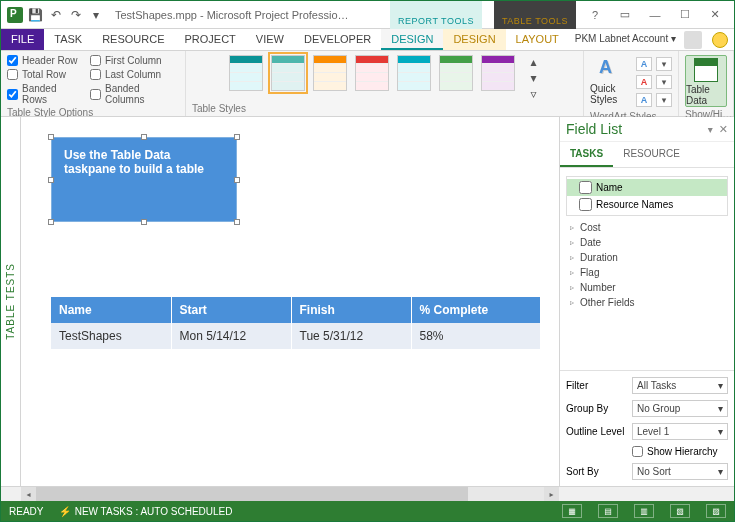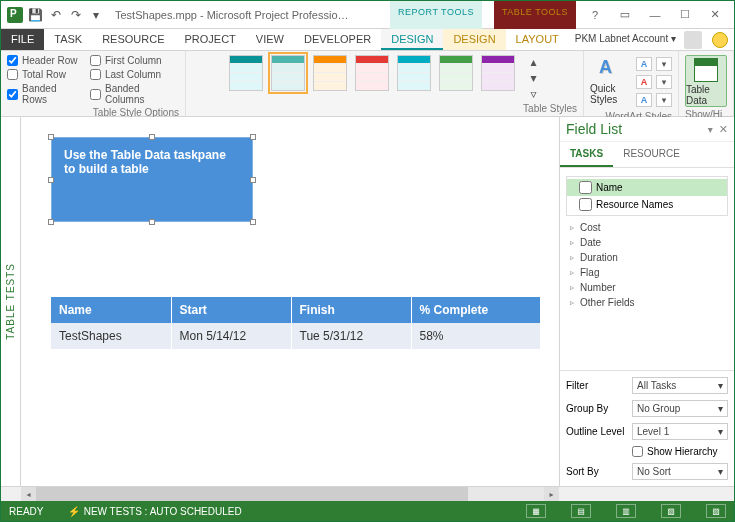--- a/index.html
+++ b/index.html
@@ -9,40 +9,40 @@
   
   .titlebar { height: 28px; background: #fff; display: flex; align-items: center; font-size: 11px; color: #666; border-bottom: 1px solid #d4d4d4; }
   .titlebar .qat { display: flex; align-items: center; gap: 6px; padding: 0 6px; }
   .proj-icon { width: 16px; height: 16px; background: #2e7d32; border-radius: 2px; position: relative; }
   .proj-icon::after { content: "P"; color: #fff; font-weight: bold; font-size: 10px; position: absolute; left: 3px; top: 1px; }
   .qat-btn { width: 14px; height: 14px; display: inline-flex; align-items: center; justify-content: center; color: #555; font-size: 12px; }
   .titlebar .title { flex: 1; text-align: left; padding-left: 6px; }
   .titlebar .ctx-tab { display: flex; gap: 12px; align-items: stretch; height: 28px;}
   .ctx-group { display: flex; flex-direction: column; align-items: center; justify-content: flex-end; font-size: 9px; padding: 0 8px; height: 100%; }
   .ctx-teal { background: #d9f2ee; color: #0a9396; }
-  .ctx-orange { background: #7f1d1d; color: #b8860b; }
-  .ctx-group span { padding-bottom: 12px; letter-spacing: 0.5px;}
+  .ctx-orange { background: #404040; color: #b8860b; }
+  .ctx-group span { padding-bottom: 3px; letter-spacing: 0.5px;}
   .titlebar .right { display: flex; align-items: center; gap: 8px; padding: 0 8px; color: #444; }
   .win-btn { width: 22px; height: 18px; display: inline-flex; align-items: center; justify-content: center; font-size: 11px; color: #666;}
   .smiley { width: 16px; height: 16px; background: #ffd54f; border-radius: 50%; display:inline-block; border:1px solid #c7a500;}
 
   
   .ribbontabs { height: 22px; display: flex; align-items: stretch; font-size: 11px; background: #fff; border-bottom: 1px solid #d4d4d4; }
   .rtab { padding: 4px 10px 0; color: #444; }
-  .rtab.file { background: #404040; color: #fff; }
+  .rtab.file { background: #4c1d95; color: #fff; }
   .rtab.active-teal { color: #0a9396; border-bottom: 2px solid #0a9396; background: #f5f5f5; }
   .rtab.active-orange { color: #b8860b; }
   .ribbontabs .spacer { flex: 1; }
   .account { font-size: 10px; color: #444; padding: 4px 4px 0; }
 
   
   .ribbon { height: 66px; background: #f5f5f5; display: flex; border-bottom: 1px solid #d4d4d4; font-size: 10px; color: #555; }
   .rgroup { border-right: 1px solid #e0e0e0; display: flex; flex-direction: column; padding: 4px 6px 2px; }
   .rgroup .body { flex: 1; display: flex; gap: 8px; align-items: flex-start; }
-  .rgroup .label { text-align: right; font-size: 10px; color: #777; padding-top: 2px; }
+  .rgroup .label { text-align: left; font-size: 10px; color: #777; padding-top: 2px; }
   .chkcol { display: flex; flex-direction: column; gap: 3px; }
   .chk { display: flex; align-items: center; gap: 4px; font-size: 10px; }
   .chk input { width: 11px; height: 11px; }
 
   .tstyles { display: flex; gap: 4px; align-items: center; flex:1; justify-content:center;}
   .tstyle { width: 34px; height: 36px; border: 1px solid #ccc; background: #fff; display: flex; flex-direction: column; }
   .tstyle .hdr { height: 7px; }
   .tstyle .row { flex: 1; border-top: 1px solid #eee; }
   .ts-blue .hdr { background: #0a9396; } .ts-blue .row { background: #e0f7fa; }
   .ts-teal .hdr { background: #4db6ac; } .ts-teal .row { background: #e0f2f1; }
@@ -57,21 +57,21 @@
   .bigbtn .ico { width: 24px; height: 24px; }
   .bigbtn.sel { background: #d4e8d4; border: 1px solid #7cb97c; border-radius: 2px; }
   .smallrow { display:flex; gap:4px; margin-bottom:2px;}
   .smallbtn { width:16px; height:14px; border:1px solid #ccc; background:#fff; font-size:9px; display:flex; align-items:center; justify-content:center; color:#555;}
 
   
   .main { flex: 1; display: flex; overflow: hidden; }
   .sidebar-vert { width: 20px; background: #fff; border-right: 1px solid #d4d4d4; display: flex; align-items: center; justify-content: center; }
   .sidebar-vert span { writing-mode: vertical-rl; transform: rotate(180deg); font-size: 10px; color: #2e7d32; letter-spacing: 1px; }
   .canvas { flex: 1; background: #fff; position: relative; padding: 18px; overflow: hidden; }
-  .callout { position: absolute; left: 30px; top: 20px; width: 202px; height: 85px; background: #4a90d9; color: #fff; font-size: 12px; font-weight: bold; padding: 10px 12px; border: 1px solid #7fb0e0; }
+  .callout { position: absolute; left: 30px; top: 20px; width: 186px; height: 85px; background: #4a90d9; color: #fff; font-size: 12px; font-weight: bold; padding: 10px 12px; border: 1px solid #7fb0e0; }
   .callout::before, .callout::after { content:""; position:absolute; background:transparent; }
   .handle { position:absolute; width:6px; height:6px; background:#fff; border:1px solid #888;}
   .h-tl{top:-4px;left:-4px}.h-tr{top:-4px;right:-4px}.h-bl{bottom:-4px;left:-4px}.h-br{bottom:-4px;right:-4px}
   .h-tm{top:-4px;left:calc(50% - 3px)}.h-bm{bottom:-4px;left:calc(50% - 3px)}
   .h-ml{top:calc(50% - 3px);left:-4px}.h-mr{top:calc(50% - 3px);right:-4px}
 
   .datatable { position: absolute; left: 30px; top: 180px; width: 490px; border-collapse: collapse; font-size: 12px; }
   .datatable th { background: #4a90d9; color: #fff; text-align: left; padding: 6px 8px; font-weight: bold; border-right: 1px solid #fff; }
   .datatable td { background: #e8edf5; padding: 6px 8px; color: #333; border-right: 1px solid #fff; }
 
@@ -92,21 +92,21 @@
   .pane-footer select, .pane-footer .sel { width: 100%; font-size: 10px; border: 1px solid #ccc; padding: 2px 4px; background: #fff; color: #444; }
   .pane-footer .chk { grid-column: 2; }
 
   
   .hscroll { height: 15px; background: #f0f0f0; border-top: 1px solid #d4d4d4; display:flex; }
   .hscroll .track { flex:1; background:#e8e8e8; position:relative;}
   .hscroll .thumb { position:absolute; left:0; top:0; bottom:0; width:85%; background:#cdcdcd;}
   .hscroll .canvas-scroll { flex: 0 0 calc(100% - 175px); display:flex;}
   .hscroll .arrow { width:15px; background:#e0e0e0; display:flex;align-items:center;justify-content:center;font-size:8px;color:#666;}
   
-  .status { height: 20px; background: #2e7d32; color: #fff; display: flex; align-items: center; font-size: 10px; padding: 0 8px; gap: 25px; }
+  .status { height: 20px; background: #2e7d32; color: #fff; display: flex; align-items: center; font-size: 10px; padding: 0 8px; gap: 16px; }
   .status .sp { flex: 1; }
   .status .vbtn { width: 20px; height: 14px; border: 1px solid rgba(255,255,255,0.4); display:inline-flex; align-items:center; justify-content:center; font-size:8px;}
 </style>
 </head>
 <body>
 
 <div class="window">
 
   <div class="titlebar">
     <div class="qat">
@@ -363,21 +363,21 @@
       <div class="arrow">◂</div>
       <div class="track">
           <div class="thumb"></div>
         </div>
       <div class="arrow">▸</div>
     </div>
   </div>
 
   <div class="status">
     <span>READY</span>
-    <span>⚡ <span>NEW TESTS : AUTO SCHEDULED</span></span>
+    <span>⚡ <span>NEW TASKS : AUTO SCHEDULED</span></span>
     <span class="sp"></span>
     <span class="vbtn">▦</span>
     <span class="vbtn">▤</span>
     <span class="vbtn">▥</span>
     <span class="vbtn">▧</span>
     <span class="vbtn">▨</span>
   </div>
 
 </div>
 

